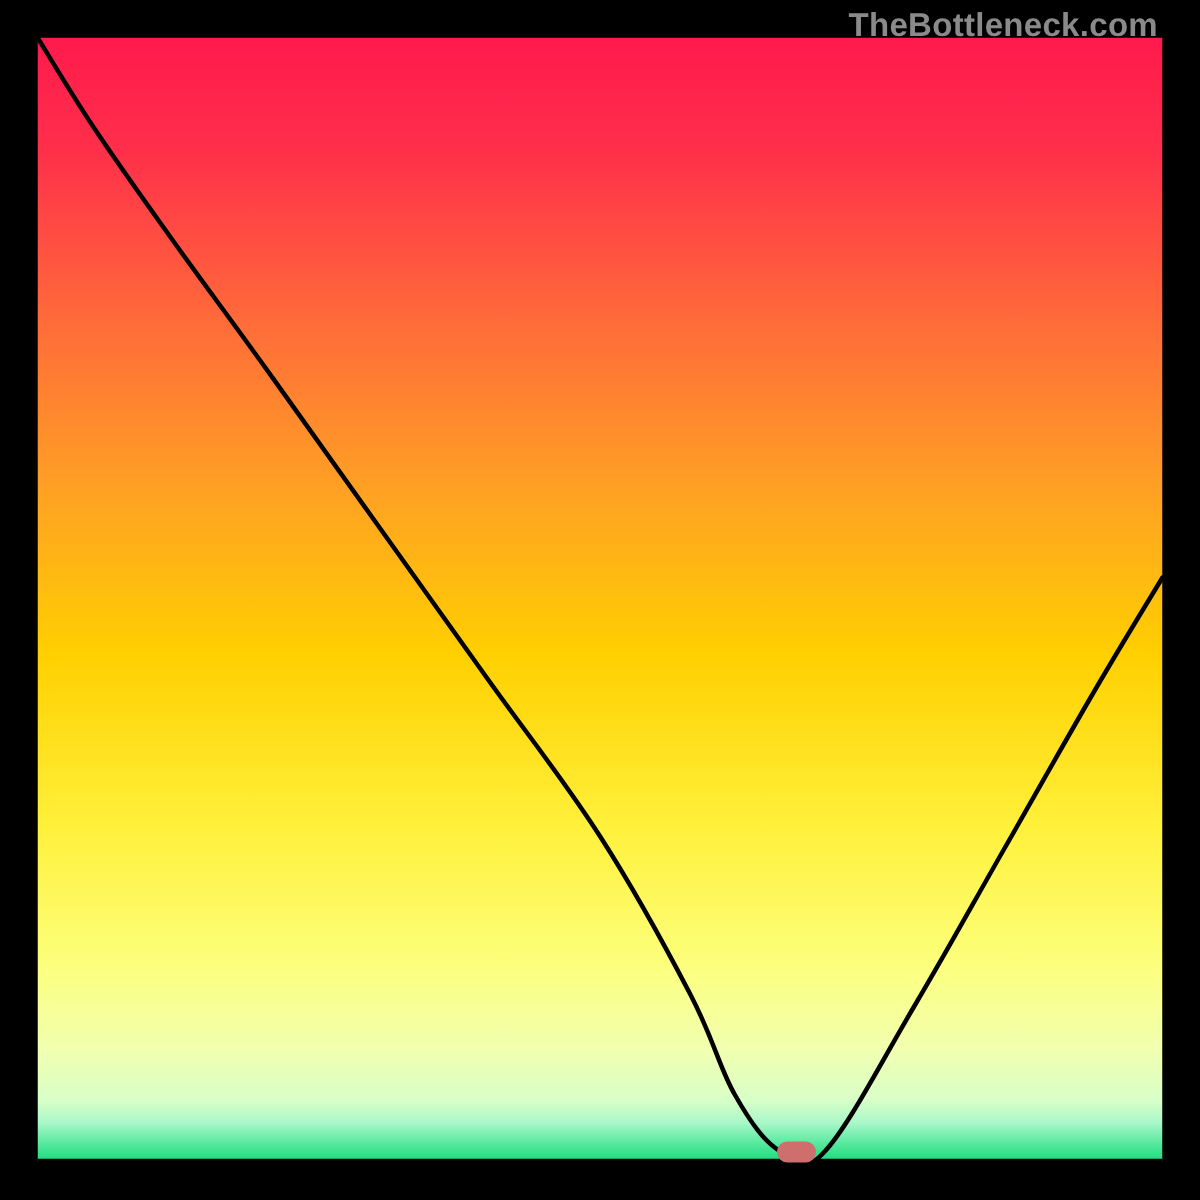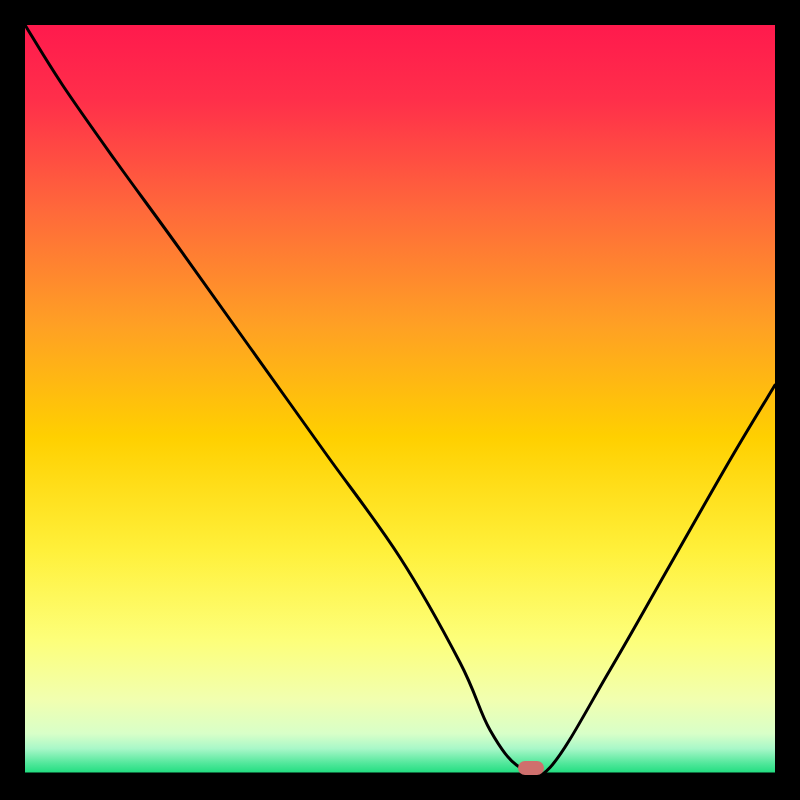--- a/index.html
+++ b/index.html
@@ -69,20 +69,21 @@
             <stop offset="94.5%" stop-color="#d8ffc8"></stop>
             <stop offset="96.5%" stop-color="#a8f7c8"></stop>
             <stop offset="98.5%" stop-color="#4fe79a"></stop>
             <stop offset="100%" stop-color="#16db7a"></stop>
           </linearGradient>
       </defs>
       <rect x="0" y="0" width="750" height="750" fill="url(#bg-grad)"></rect>
     </svg>
   </div>
 
+  <div class="watermark">TheBottleneck.com</div>
 
   <svg class="curve" width="750" height="750" viewBox="0 0 750 750" preserveAspectRatio="none">
     <path id="curve-path" fill="none" stroke="#000000" stroke-width="3" stroke-linecap="round" stroke-linejoin="round" d="M 0 0 C 6.75 10.799999999999999, 21.3 35.7, 37.5 60 C 53.7 84.3, 69.75 106.65, 90 135 C 110.25 163.35, 125.7 183.75, 150 217.5 C 174.3 251.25, 198 284.70000000000005, 225 322.50000000000006 C 252 360.30000000000007, 273 389.7, 300 427.5 C 327 465.3, 350.7 494.7, 375 532.5 C 399.3 570.3, 418.79999999999995 606.45, 434.99999999999994 637.5 C 451.19999999999993 668.55, 454.2 686.1, 465 705 C 475.8 723.9, 484.2 735.75, 495 742.5 C 505.8 749.25, 508.8 760.05, 525 742.5 C 541.2 724.95, 563.4 681.45, 585 645 C 606.6 608.55, 623.4 577.8, 645 540 C 666.6 502.2, 686.1 467.4, 705 435 C 723.9 402.6, 741.9 373.5, 750 360"></path>
     <line id="baseline" stroke="#000" stroke-width="3" x1="0" y1="749" x2="750" y2="749"></line>
   </svg>
 
   <div id="marker" class="marker" style="left: 531.25px; top: 768.25px; background: rgb(207, 111, 109);"></div>
 
 </div>
 

